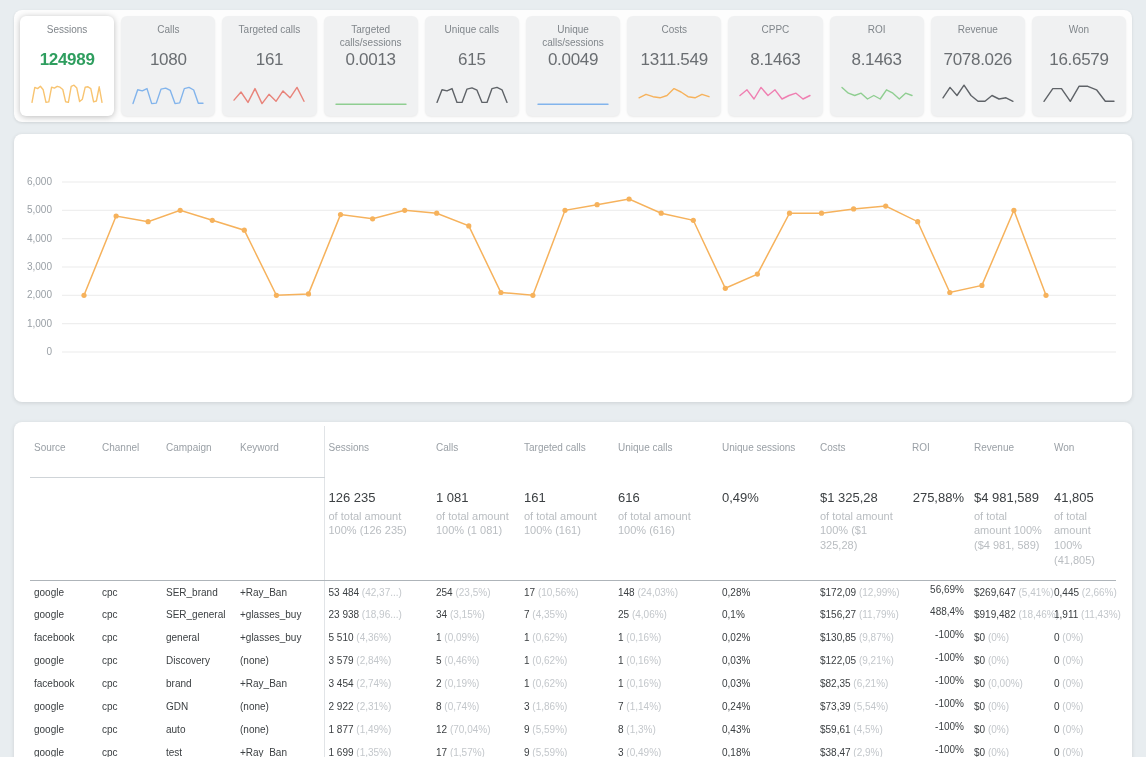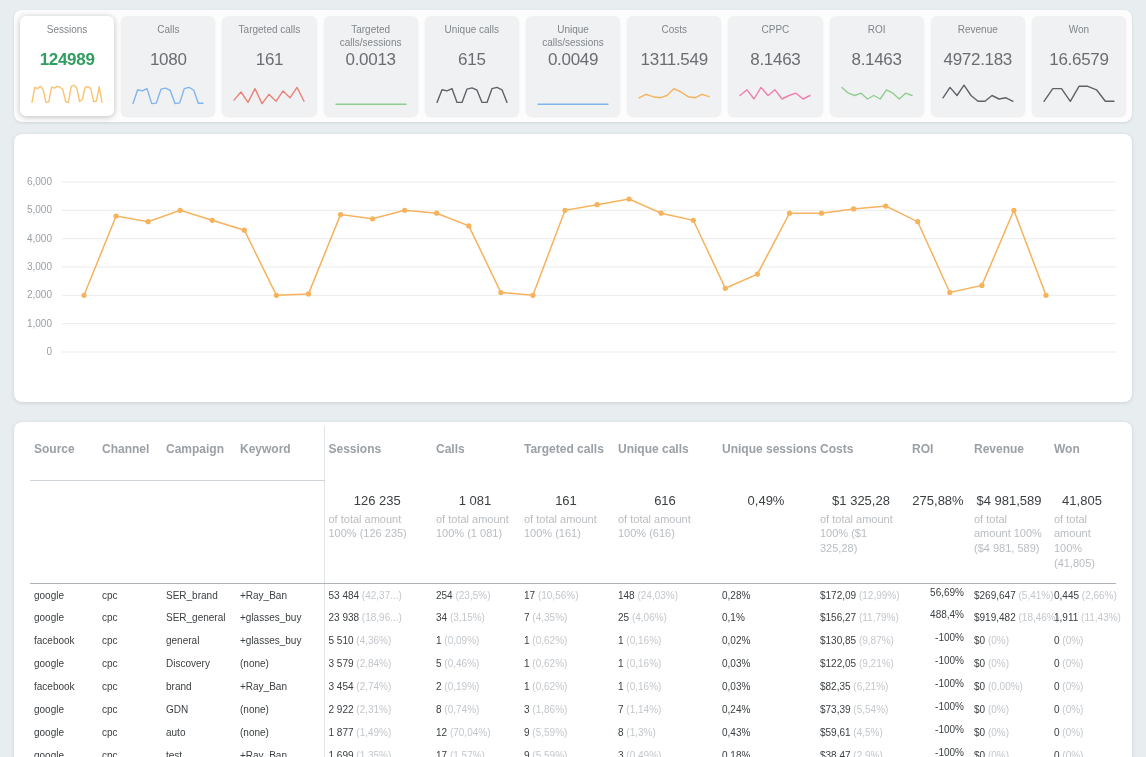--- a/index.html
+++ b/index.html
@@ -19,26 +19,26 @@
   .metric-card.selected .metric-value { color:#2f9e5f; font-weight:bold;text-align:center; }
   .sparkline { margin-top:auto; }
 
   
   .panel { background:#ffffff; border-radius:8px; box-shadow:0 1px 4px rgba(0,0,0,.12); }
   .chart-panel { height:268px; margin-bottom:20px; padding:8px 6px; }
   .table-panel { padding:4px 16px 14px; min-height:322px; }
 
   
   table { width:100%; border-collapse:collapse; table-layout:fixed; }
-  thead th { font-size:12px; font-weight:bold; color:#9aa0a6; text-align:left;
+  thead th { font-size:10px; font-weight:normal; color:#9aa0a6; text-align:left;
     padding:16px 6px 24px 4px; white-space:nowrap; overflow:hidden; }
   th.dim-h { border-bottom:1px solid #cfd4d8; }
   .sep { border-left:1px solid #e1e4e7; }
   tr.summary-row td { vertical-align:top; padding:12px 6px 12px 4px; border-bottom:1px solid #aeb4b9; }
-  .sum-main { font-size:13px; color:#3c4043; margin-bottom:4px; white-space:nowrap;text-align:center; }
+  .sum-main { font-size:13px; color:#3c4043; margin-bottom:4px; white-space:nowrap; }
   .sum-sub { font-size:11px; color:#b9bdc1; line-height:1.35; }
   tr.data-row td { font-size:10px; color:#3c4043; padding:5px 6px 5px 4px;
     white-space:nowrap; height:23px; vertical-align:middle; overflow:visible; }
   .cell-pct { color:#c3c7cb;text-align:center; }
   th.roi-col { text-align:left; }
   td.roi-col { text-align:right; padding-right:16px; }
   tr.data-row td.roi-col { vertical-align:top; padding-top:3px; }
 </style>
 </head>
 <body>
@@ -104,21 +104,21 @@
       </div>
       <div class="metric-card">
         <div class="metric-label">ROI</div>
         <div class="metric-value">8.1463</div>
         <svg class="sparkline" width="74" height="27">
           <polyline points="2.0,5.4 8.4,11.2 14.7,13.5 21.1,11.2 27.5,17.0 33.8,13.5 40.2,17.0 46.5,7.8 52.9,11.2 59.3,17.0 65.6,11.2 72.0,13.5" fill="none" stroke="#8fce91" stroke-width="1.4" stroke-linejoin="round" stroke-linecap="round"></polyline>
         </svg>
       </div>
       <div class="metric-card">
         <div class="metric-label">Revenue</div>
-        <div class="metric-value">4972.183</div>
+        <div class="metric-value">7078.026</div>
         <svg class="sparkline" width="74" height="27">
           <polyline points="2.0,15.8 9.0,5.4 16.0,13.5 23.0,3.2 30.0,13.5 37.0,19.3 44.0,19.3 51.0,13.5 58.0,17.0 65.0,15.8 72.0,19.3" fill="none" stroke="#5f6368" stroke-width="1.4" stroke-linejoin="round" stroke-linecap="round"></polyline>
         </svg>
       </div>
       <div class="metric-card">
         <div class="metric-label">Won</div>
         <div class="metric-value">16.6579</div>
         <svg class="sparkline" width="74" height="27">
           <polyline points="2.0,19.3 10.8,6.6 19.5,6.6 28.3,19.3 37.0,4.3 45.8,4.3 54.5,7.8 63.3,19.3 72.0,19.3" fill="none" stroke="#5f6368" stroke-width="1.4" stroke-linejoin="round" stroke-linecap="round"></polyline>
         </svg>

